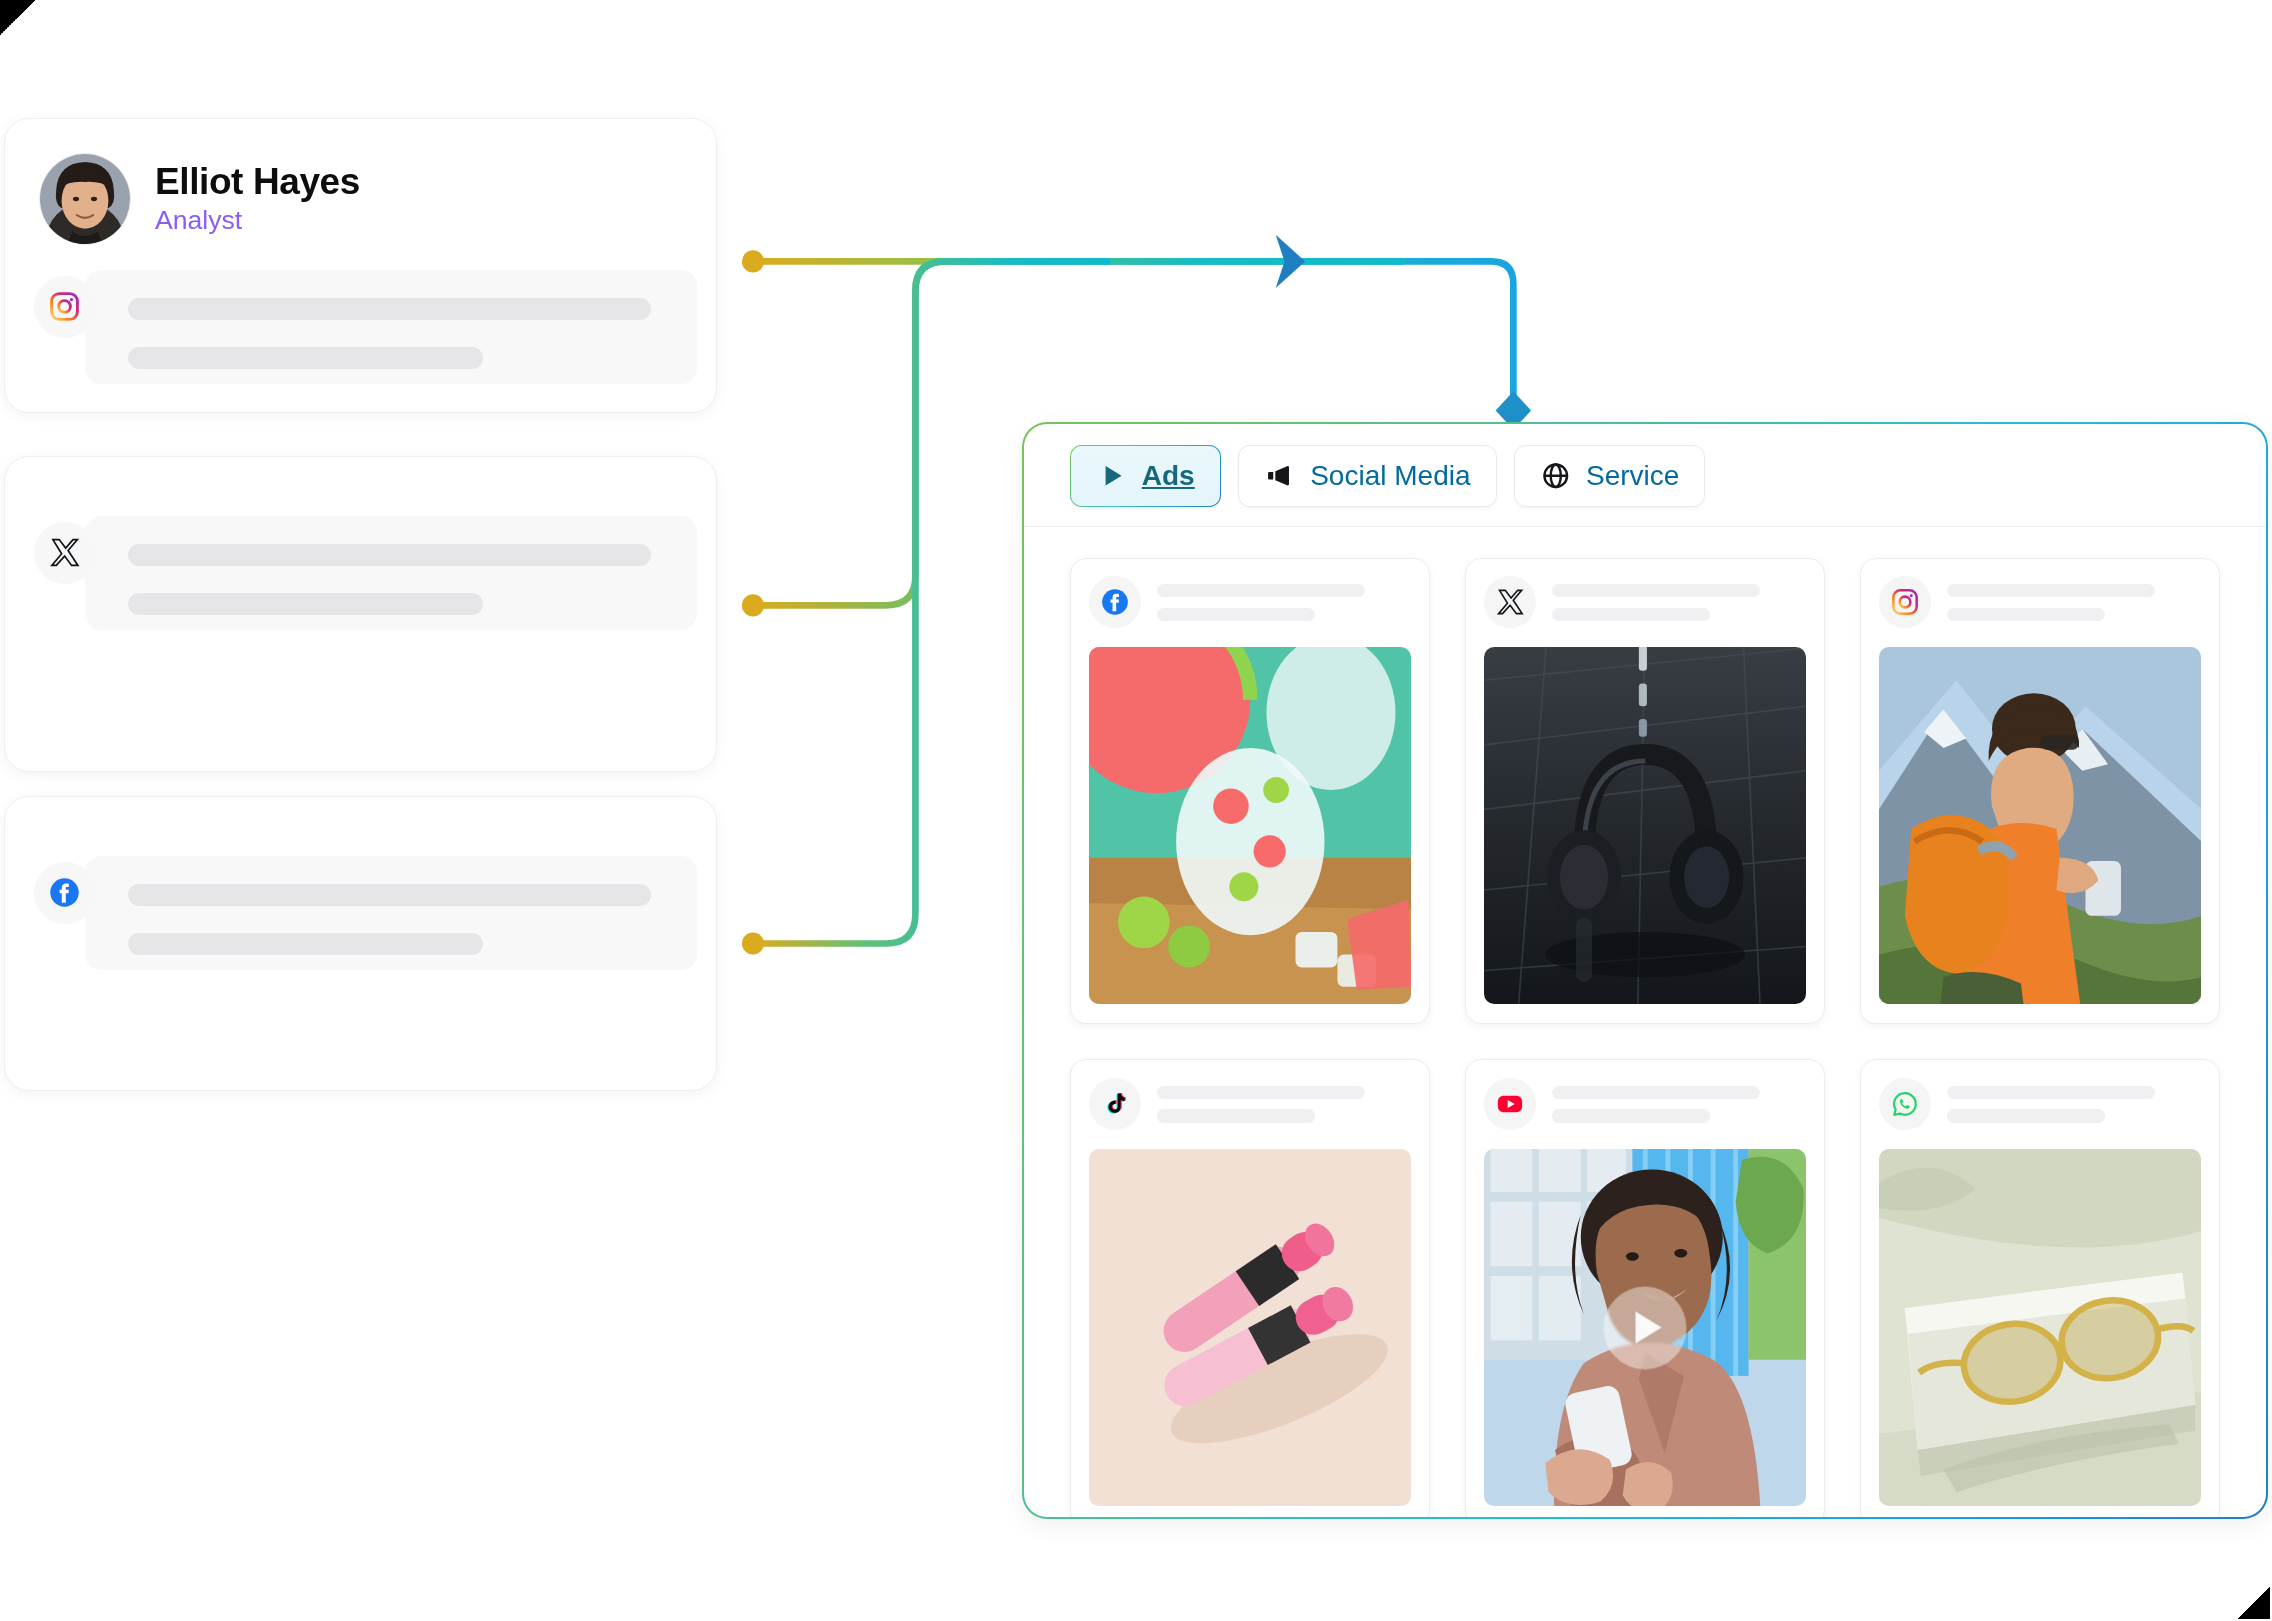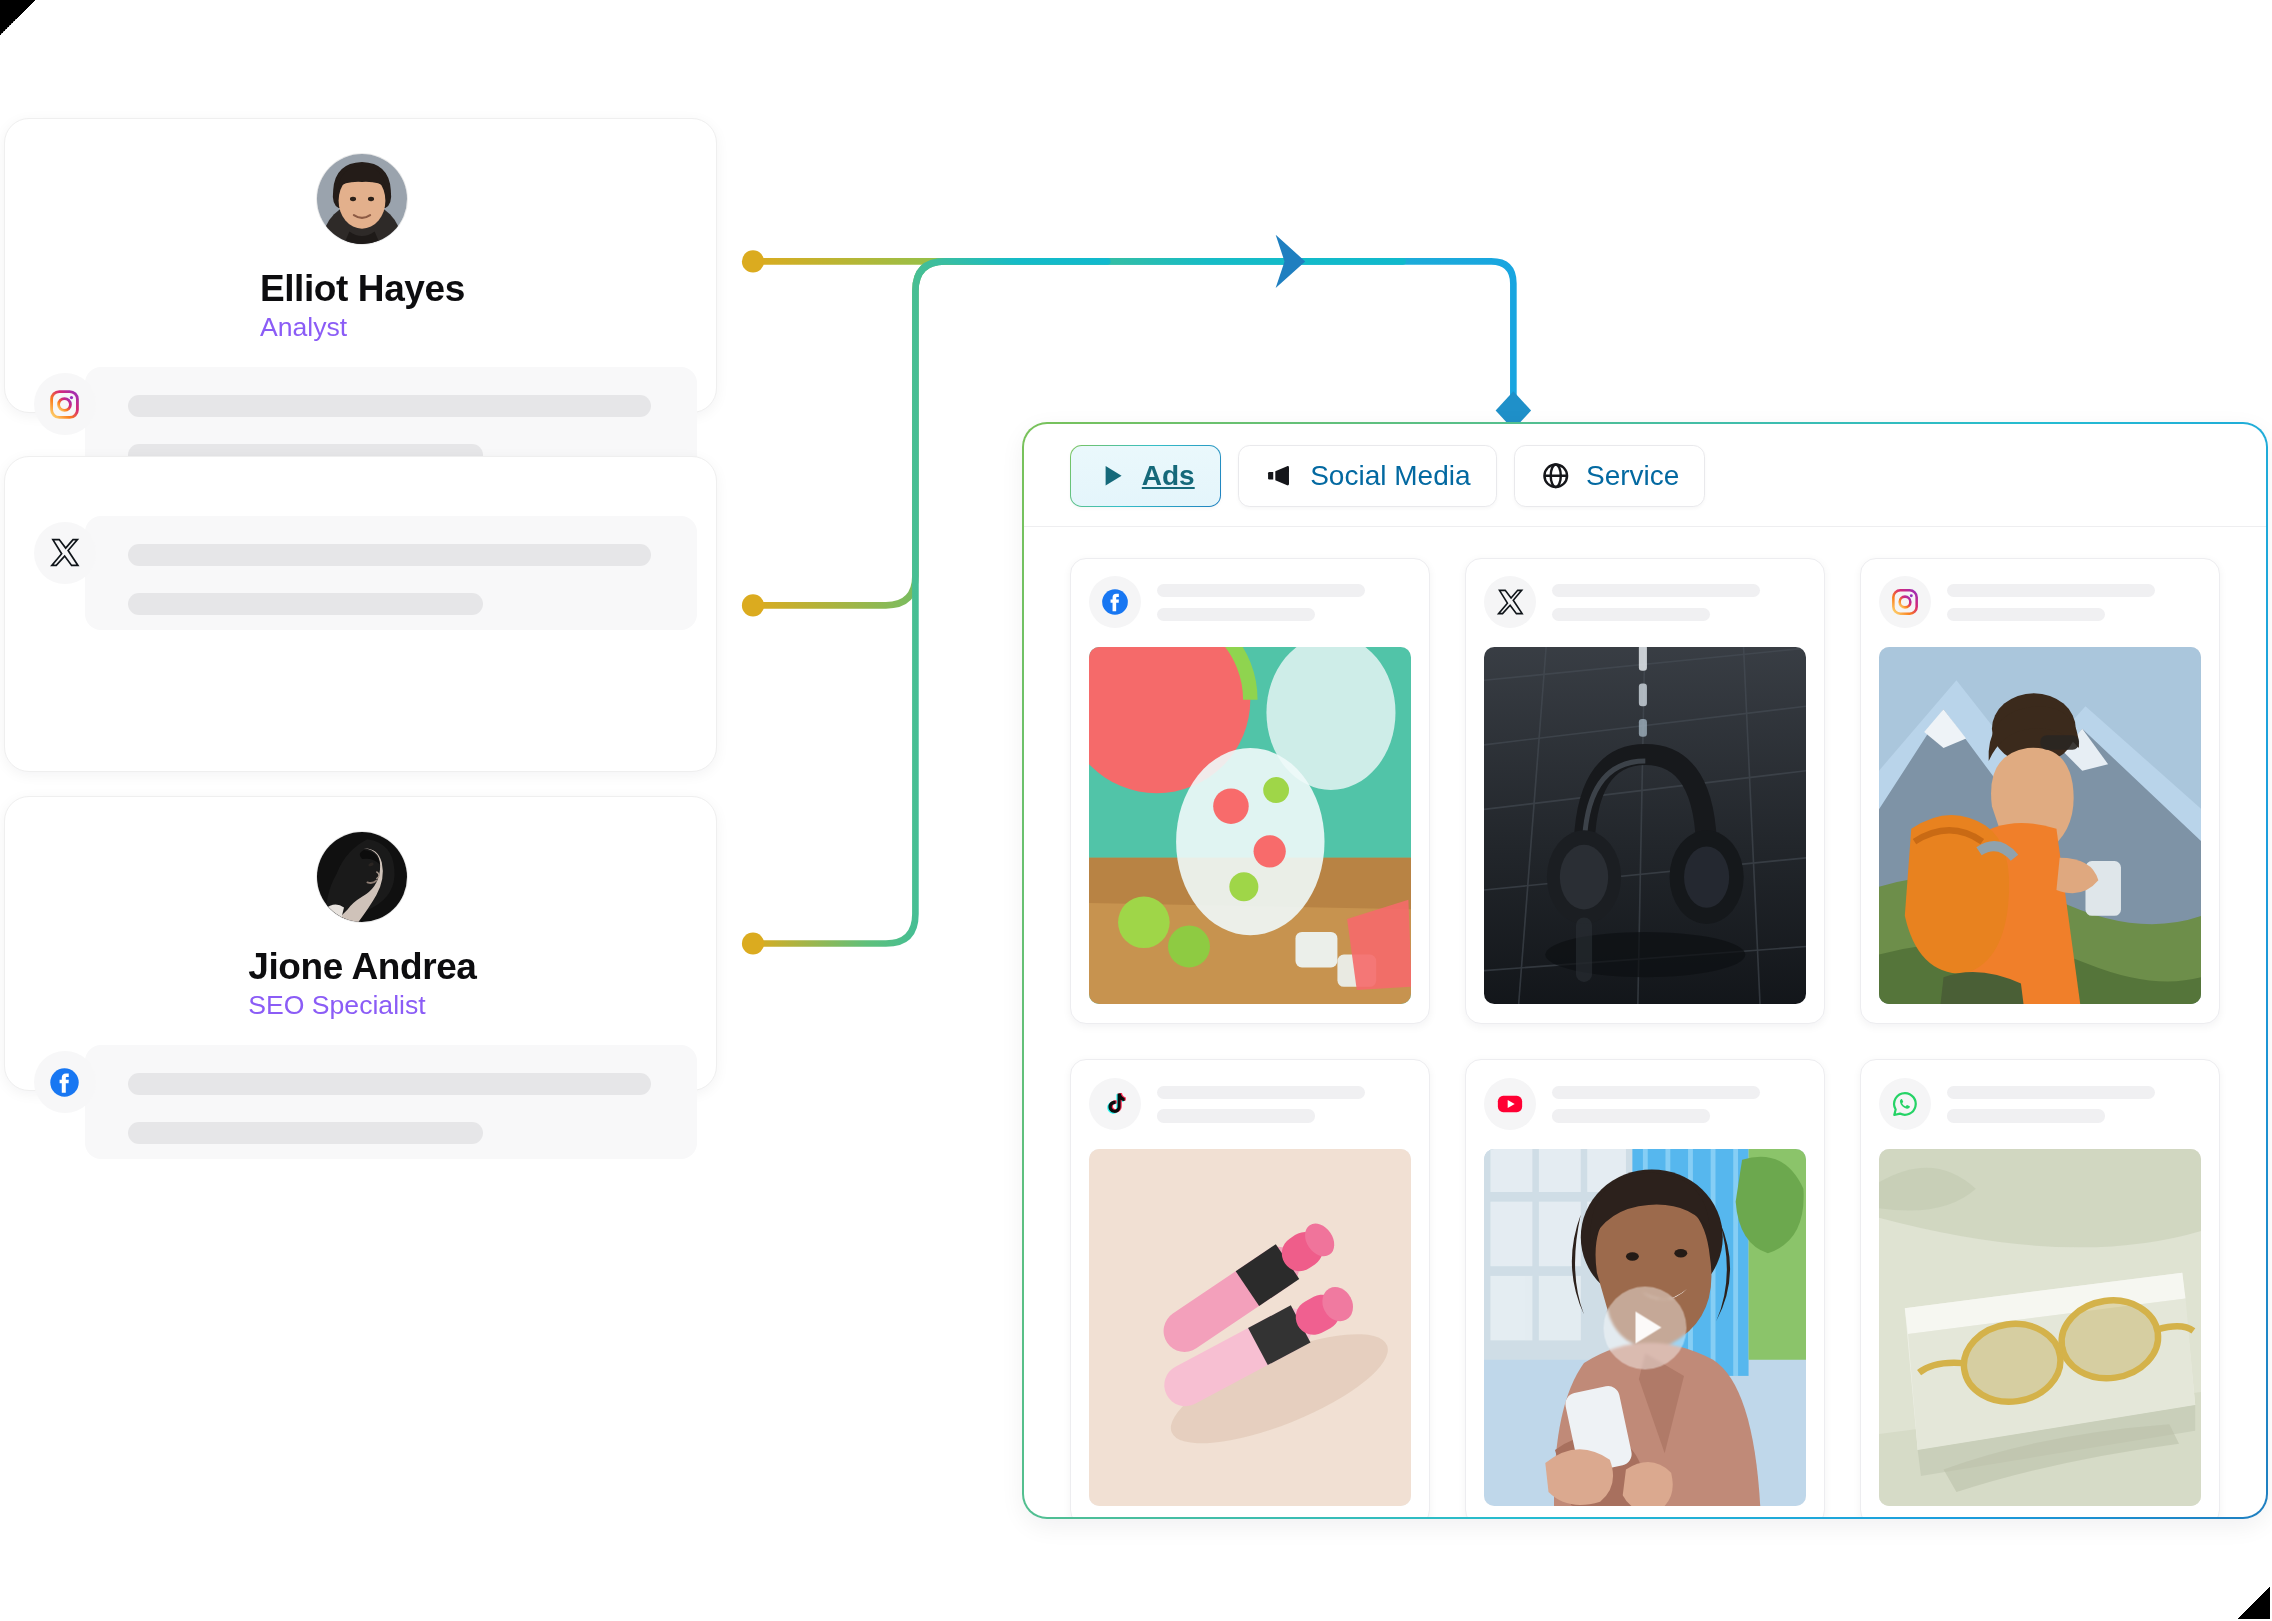--- a/index.html
+++ b/index.html
@@ -23,21 +23,21 @@
   .person-card {
     position: absolute; left: 4.4px; width: 713px;
     background:#fff; border:1.5px solid #efefef; border-radius:25px;
     box-shadow:0 3px 13.3px rgba(16,24,40,.05);
     padding: 34px 31px 32px 34px;
   }
   .p1 { top: 118px;  height: 295px; }
   .p2 { top: 456px;  height: 316px; }
   .p3 { top: 796px; height: 295px; }
 
-  .person-head { display:flex; align-items:center; gap:23.6px;flex-direction:column; }
+  .person-head { display:flex; align-items:center; gap:23.6px; }
   .avatar {
     width:92px; height:92px; border-radius:50%; flex:0 0 92px;
     overflow:hidden; position:relative; border:1.5px solid #e9e9e9;
   }
   .avatar svg { display:block; width:100%; height:100%; }
   .person-meta { display:flex; flex-direction:column; gap:3px; }
   .person-name { font-size:37px; font-weight:700; color:#0d0d0f; letter-spacing:-0.4px; line-height:1.08; }
   .person-role { font-size:26.6px; font-weight:400; color:#8b5cf6; line-height:1.15; }
 
   .post-row { position:relative; margin-top:25px; height:114px; }
@@ -229,38 +229,20 @@
         </svg>
       </div>
       <div class="post-bubble">
         <div class="ln ln1"></div>
         <div class="ln ln2"></div>
       </div>
     </div>
   </div>
 
   <div class="person-card p3">
-    <div class="person-head">
-      <div class="avatar">
-        <svg viewBox="0 0 100 100" preserveAspectRatio="xMidYMid slice">
-          <rect width="100" height="100" fill="#101010"></rect>
-          <path d="M56 8 Q84 12 86 42 Q88 70 62 84 Q40 96 24 100 L10 100 Q8 70 22 46 Q32 20 56 8Z" fill="#1a1a1a"></path>
-          <path d="M52 18 Q72 20 70 42 Q68 62 50 72 Q40 78 34 86 L20 100 L46 100 Q58 84 66 70 Q76 52 72 34 Q68 18 52 18Z" fill="#cfc2b9"></path>
-          <path d="M52 20 Q68 22 70 36 Q62 28 50 30 Q44 24 52 20Z" fill="#0c0c0c"></path>
-          <ellipse cx="60" cy="36" rx="3" ry="1.8" fill="#2a2522" transform="rotate(-22 60 36)"></ellipse>
-          <path d="M66 44 Q72 48 66 52" stroke="#a8978c" stroke-width="1.6" fill="none"></path>
-          <path d="M56 56 Q62 58 66 54" stroke="#8d7c72" stroke-width="2" fill="none" stroke-linecap="round"></path>
-          <path d="M8 86 Q20 76 30 84 L26 100 L6 100Z" fill="#e8e3de"></path>
-        </svg>
-      </div>
-      <div class="person-meta">
-        <div class="person-name">Jione Andrea</div>
-        <div class="person-role">SEO Specialist</div>
-      </div>
-    </div>
     <div class="post-row">
       <div class="post-badge">
         <svg viewBox="0 0 24 24">
           <circle cx="12" cy="12" r="11" fill="#1877F2"></circle>
           <path d="M15.2 12.6h-2.2V20h-3.1v-7.4H8.2V9.9h1.7V8.4c0-2.2 1-3.4 3.4-3.4h2v2.8h-1.3c-.9 0-1 .34-1 .98v1.1h2.3l-.1 2.7z" fill="#fff"></path>
         </svg>
       </div>
       <div class="post-bubble">
         <div class="ln ln1"></div>
         <div class="ln ln2"></div>

